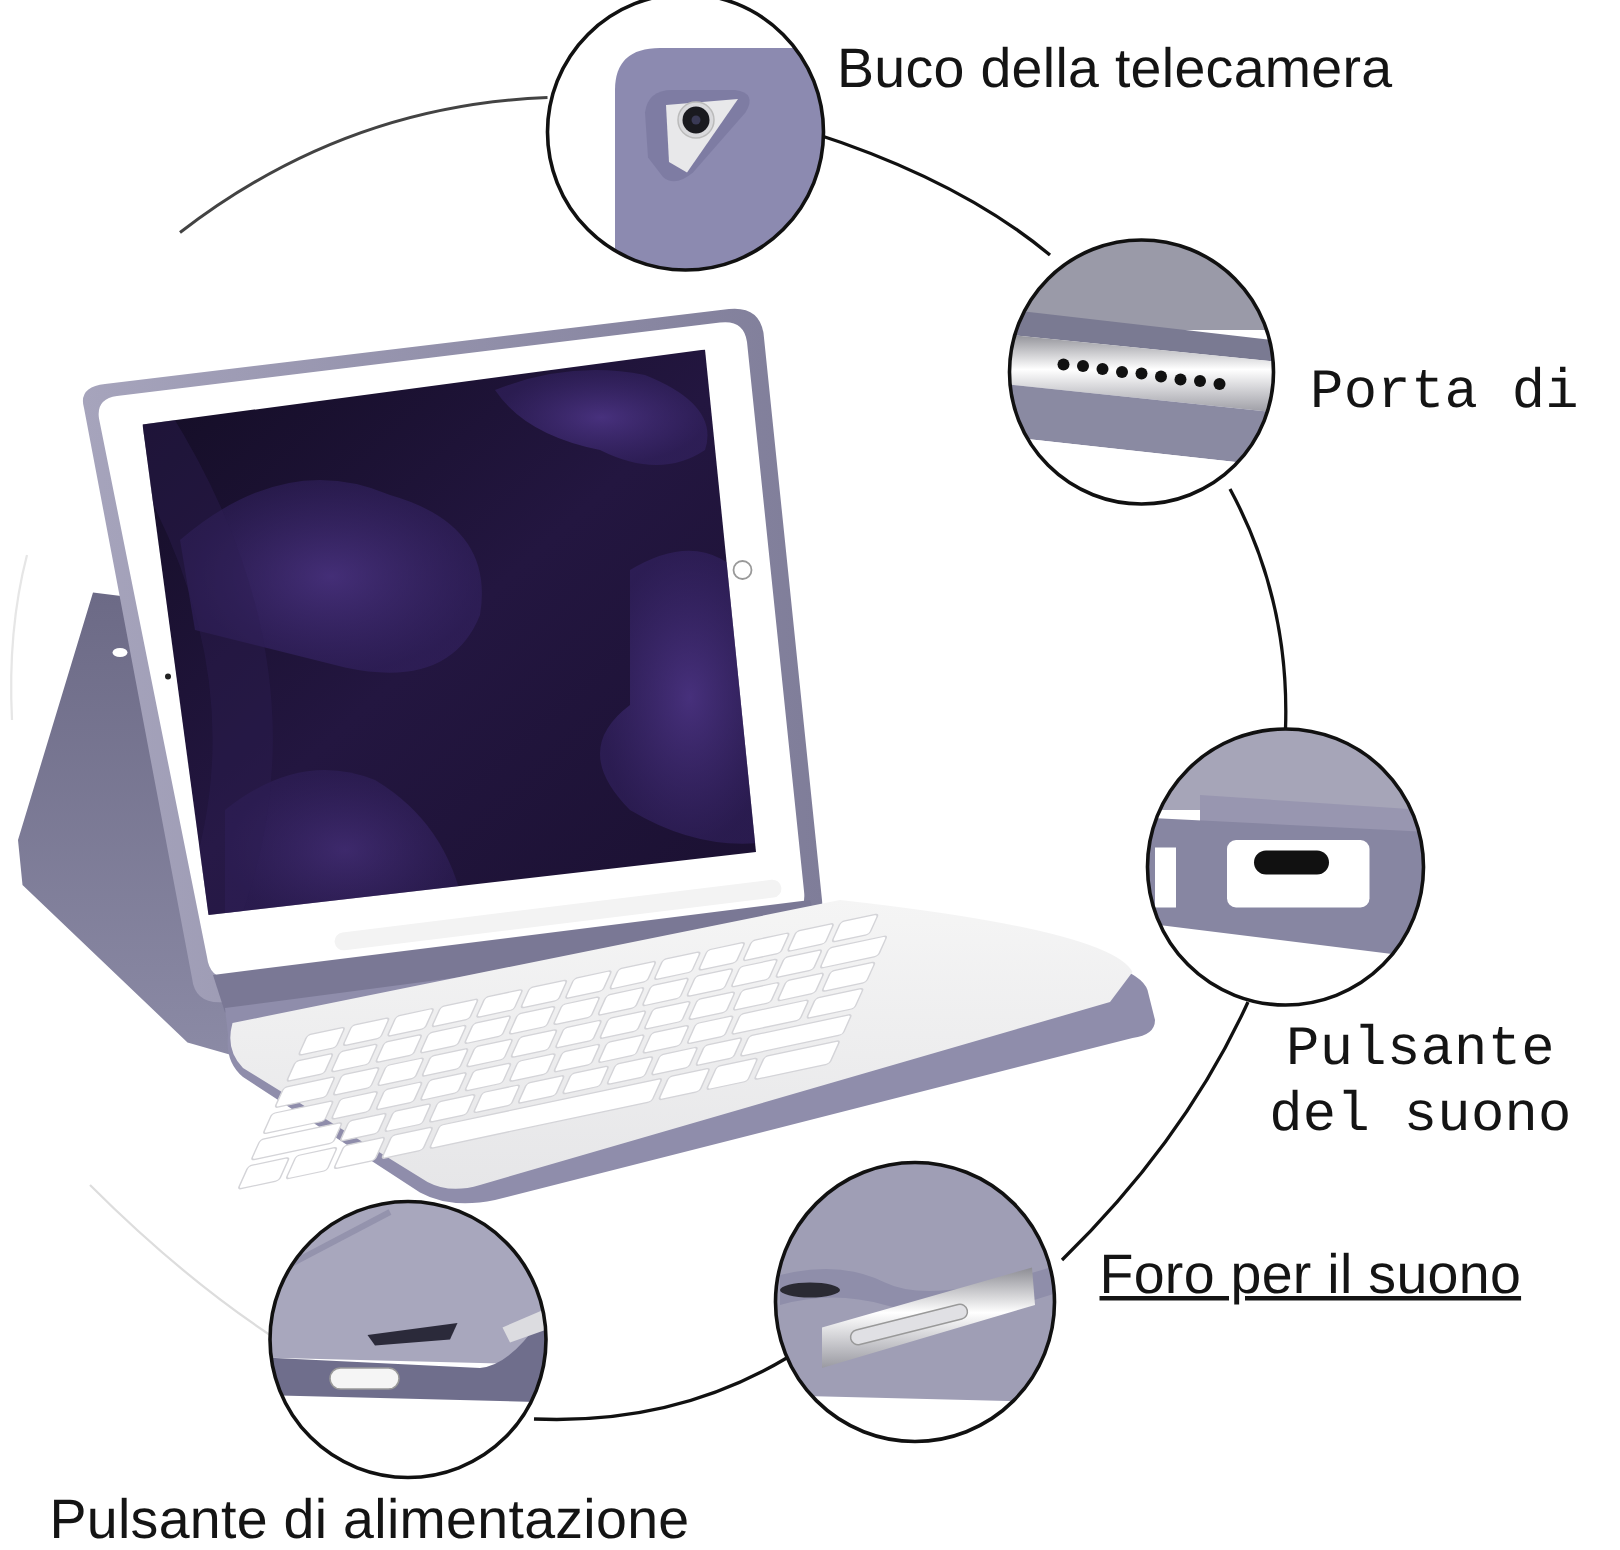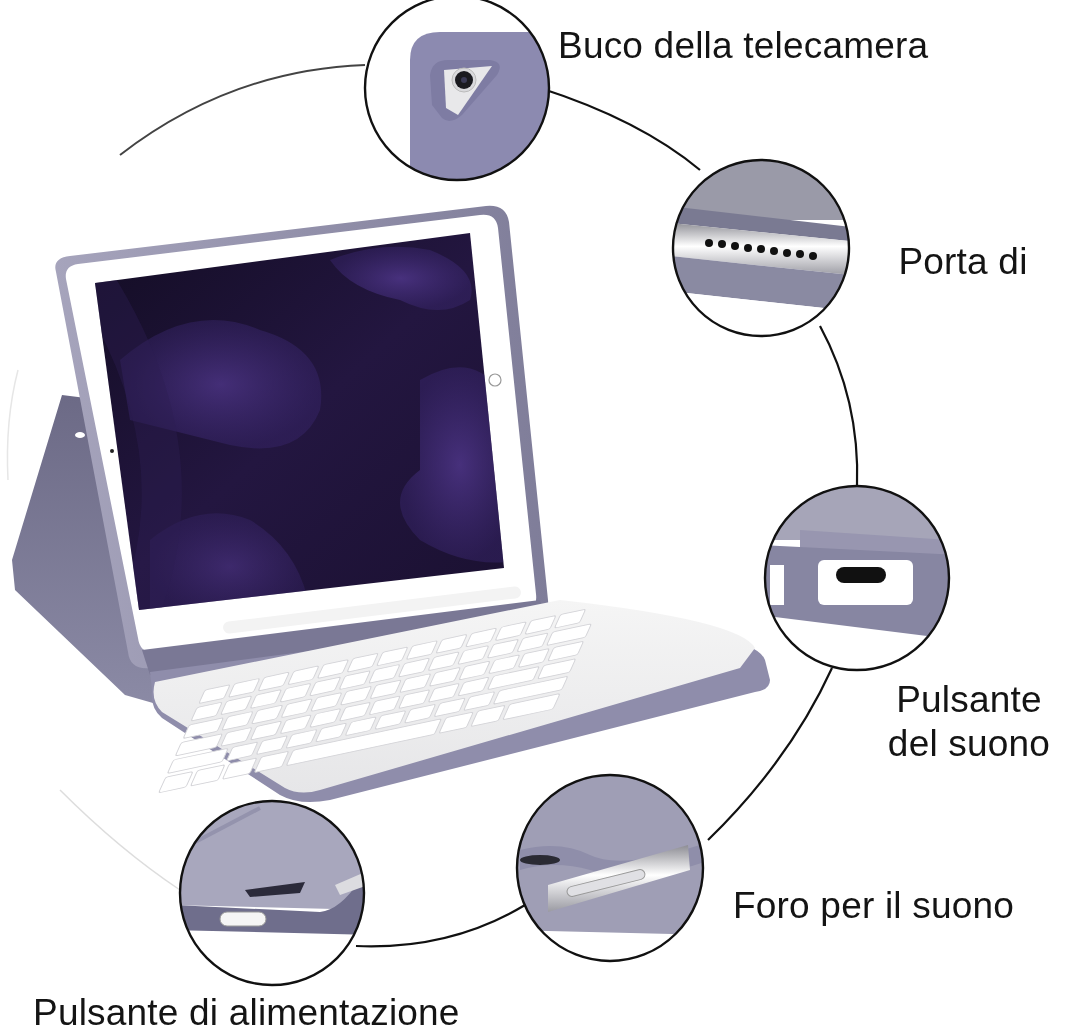--- a/index.html
+++ b/index.html
@@ -2,25 +2,25 @@
 <html><head>
 <meta charset="utf-8">
 <style>
   html, body { margin:0; padding:0; background:#ffffff; }
   body { width:1080px; height:1033px; position:relative; overflow:hidden;
          font-family:"Liberation Sans", "DejaVu Sans", sans-serif; color:#111; }
   .stage { position:absolute; left:0; top:0; width:920px; height:1033px; }
   svg.art { position:absolute; left:0; top:0; }
   .label { position:absolute; font-size:37px; line-height:44px; color:#141414;
            white-space:nowrap; letter-spacing:0.2px; }
-  .label.center { text-align:center; }
+  .label.center { text-align:center;font-family:Liberation Mono, monospace; }
   .lbl-camera { left:558px; top:24px; }
   .lbl-charge { left:846px; top:240px; width:234px; }
-  .lbl-volume { left:858px; top:678px; width:222px; }
-  .lbl-sound  { left:733px; top:884px; }
+  .lbl-volume { left:836px; top:678px; width:222px; }
+  .lbl-sound  { left:733px; top:828px;text-decoration:underline; }
   .lbl-power  { left:33px;  top:991px; }
   .lbl-line { display:block; }
 </style>
 </head>
 <body>
 
 <div class="stage">
 
   <svg class="art" width="1080" height="1033" viewBox="0 0 1080 1033">
     <defs>

